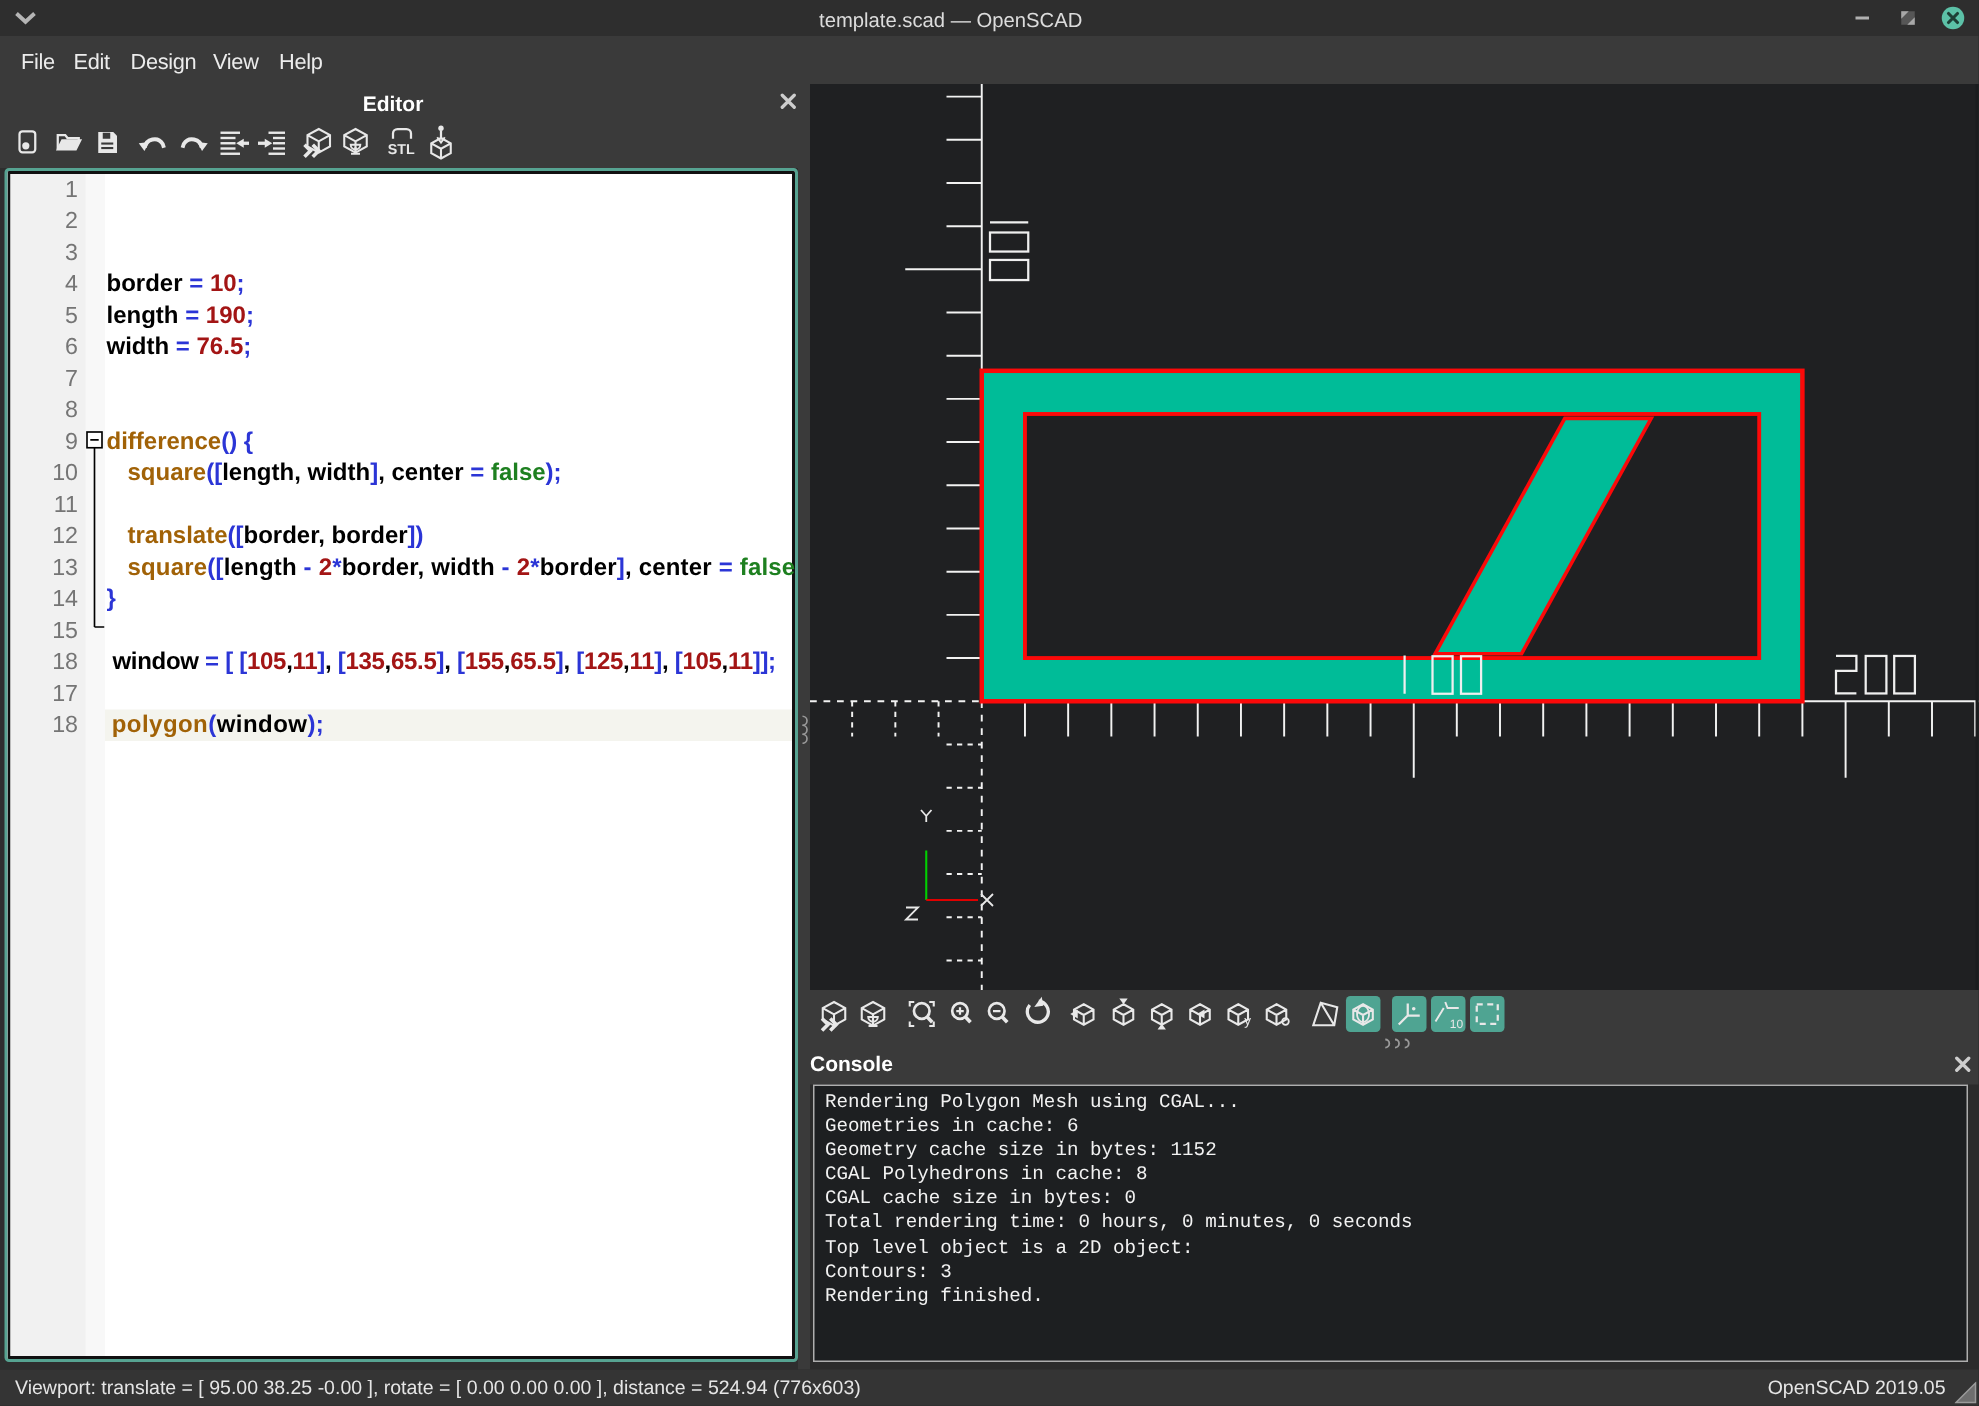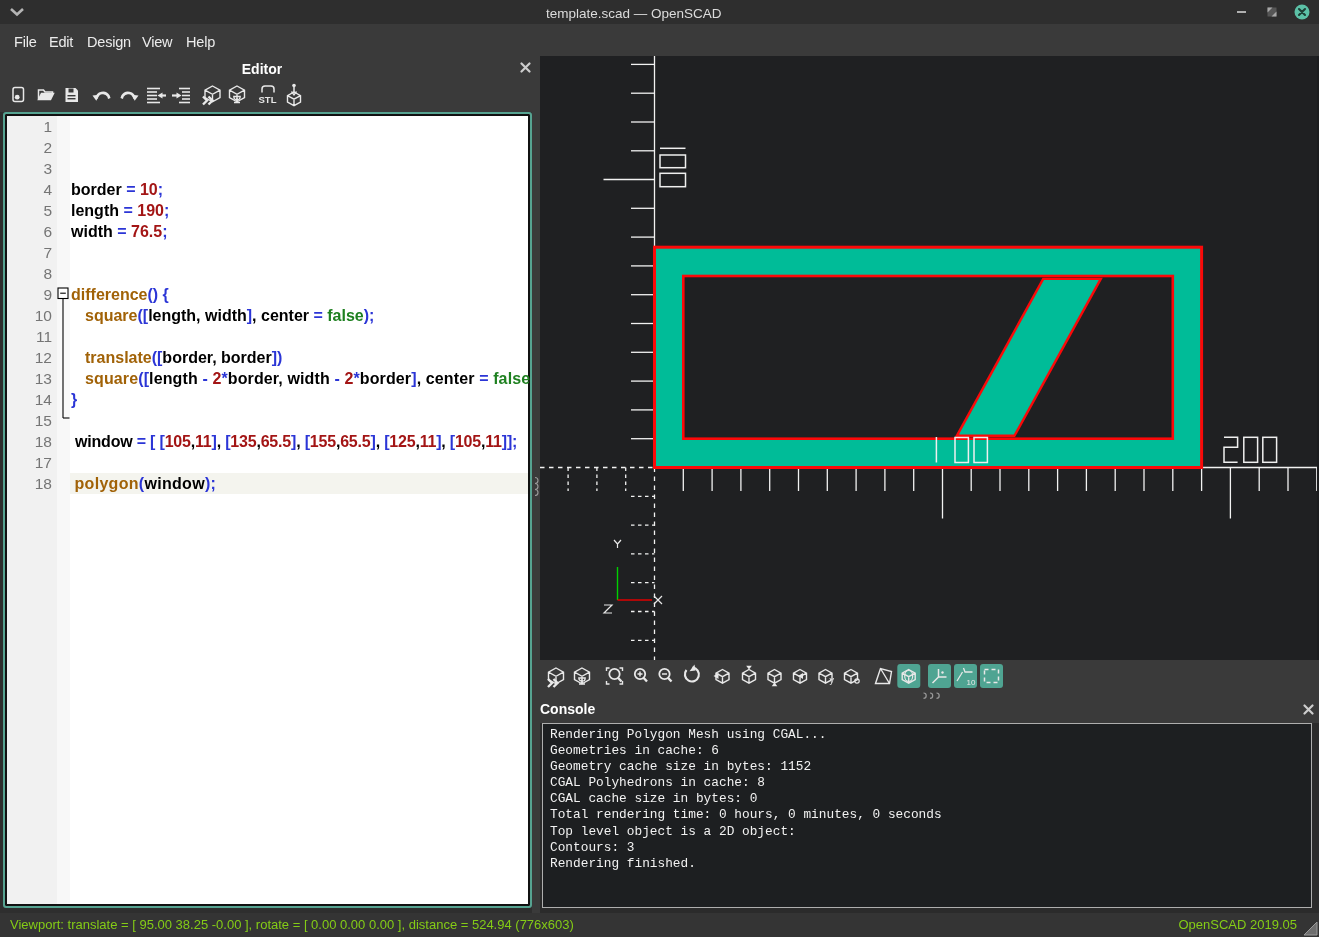--- a/index.html
+++ b/index.html
@@ -26,21 +26,21 @@
   .o { color:#2b35d6; }
   .n { color:#a31515; }
   .g { color:#1e8020; }
   #curline { left:65px; top:359px; width:458px; height:21px; background:#f4f4ee; }
   #viewport { left:540px; top:56px; width:779px; height:604px; background:#1f2022; }
   #vtoolbar { left:540px; top:660px; width:779px; height:63px; background:#3a3a3a; }
   #contitle { left:540px; top:701px; width:760px; color:#fff; font-size:14px; font-weight:bold; }
   #console { left:542px; top:723px; width:770px; height:185px; background:#1d1f21;
      border:1px solid #aeaeae; color:#f2f2f2; font-size:12.8px; line-height:16.1px;
      padding:3px 0 0 7px;font-family:Liberation Mono, monospace; }
-  #statusbar { left:0; top:913px; width:1319px; height:24px; background:#343434; color:#84cc16; font-size:13px; line-height:24px;padding-left:37px; }
+  #statusbar { left:0; top:913px; width:1319px; height:24px; background:#343434; color:#e5e5e5; font-size:13px; line-height:24px;padding-left:37px; }
   #statusL { position:absolute; left:10px; top:0; }
   #statusR { position:absolute; right:22px; top:0; }
 </style>
 </head>
 <body>
 <div id="root">
   <div id="titlebar" class="abs">
     <svg class="abs" style="left:9px;top:7px" width="16" height="11" viewBox="0 0 16 11">
       <polyline points="2,2 8,7.5 14,2" fill="none" stroke="#b5b5b5" stroke-width="2.6"></polyline>
     </svg>

